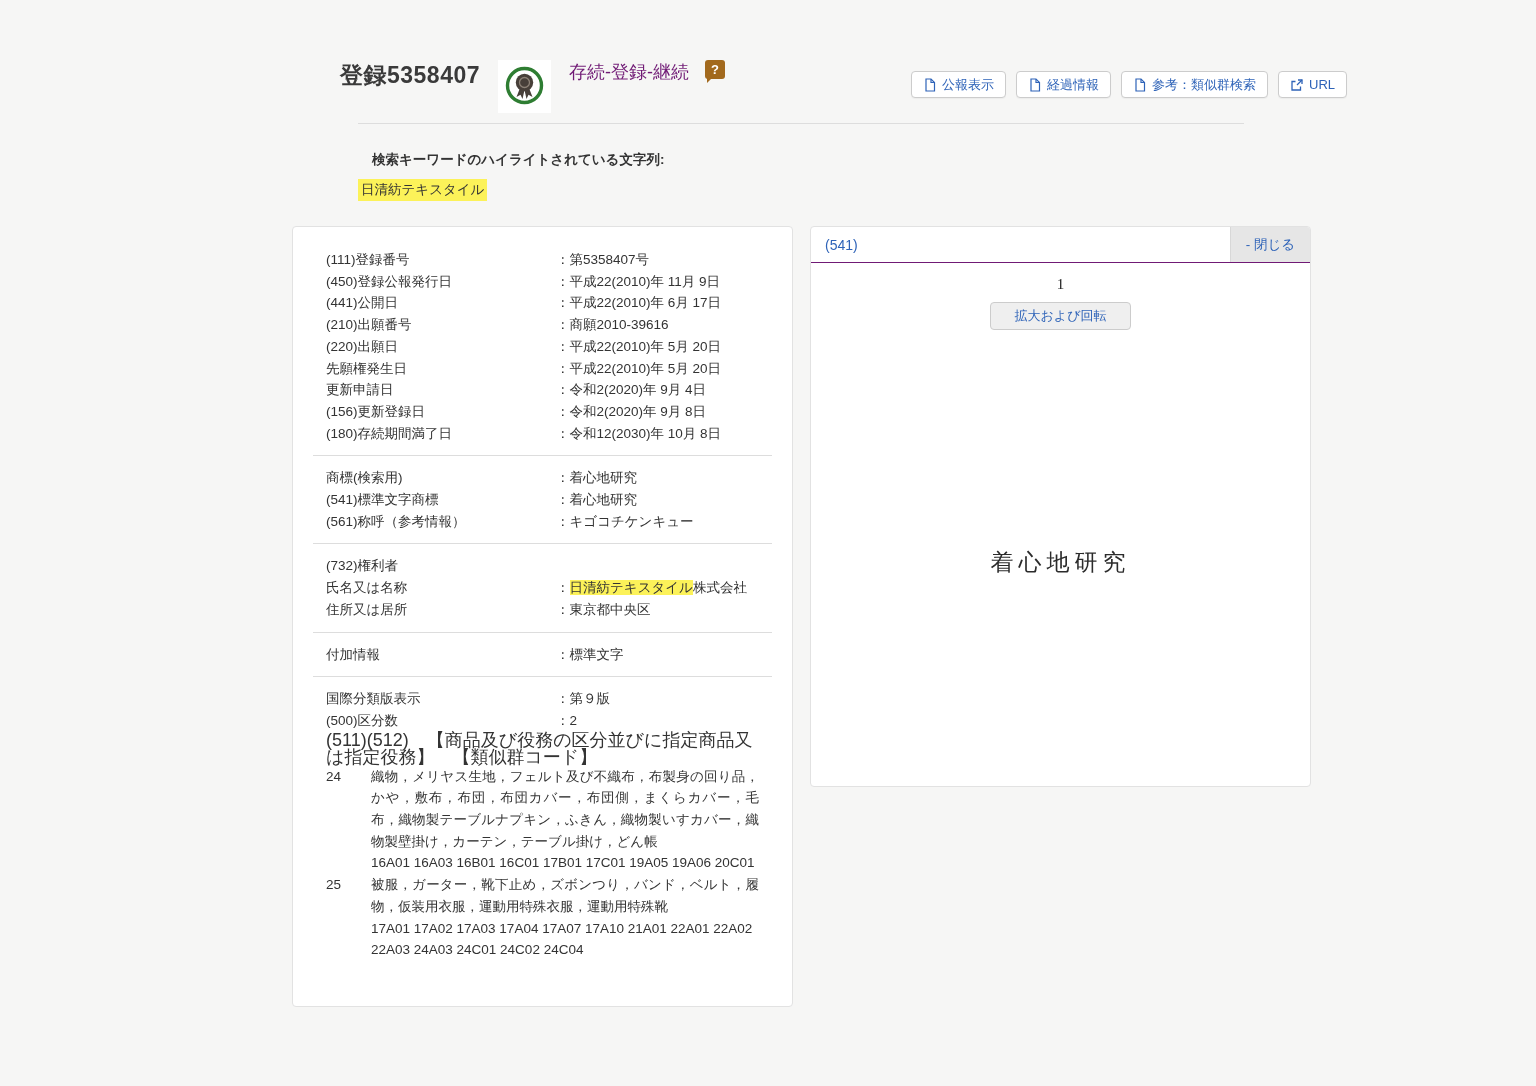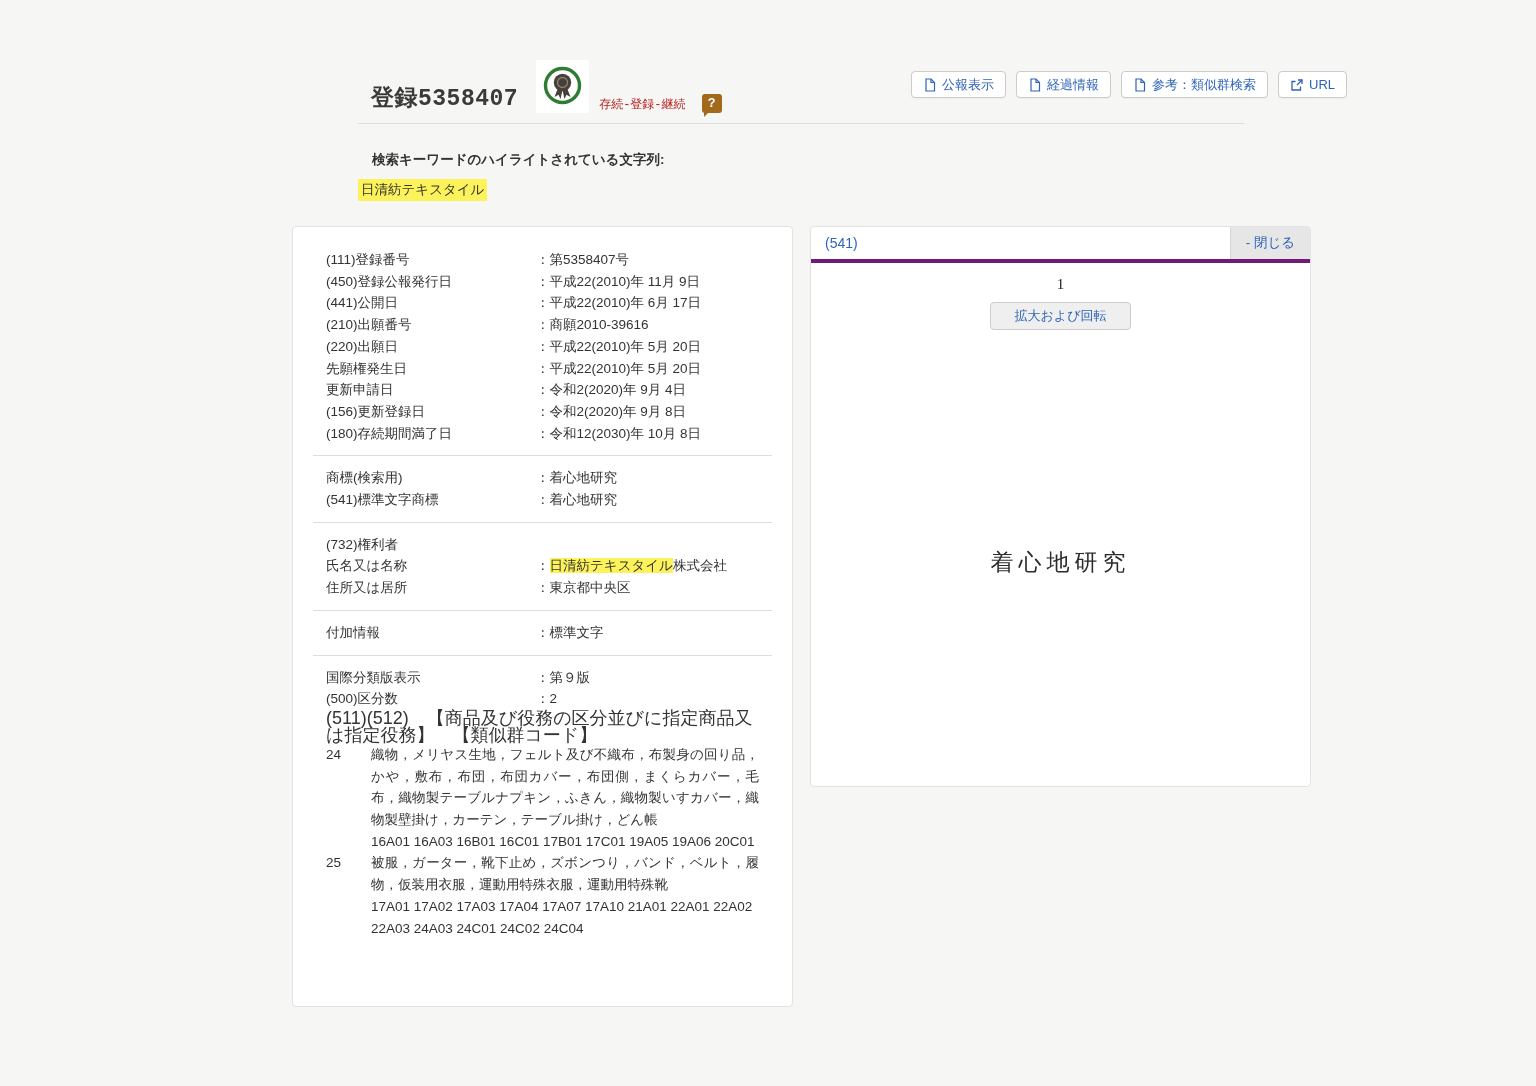--- a/index.html
+++ b/index.html
@@ -7,26 +7,26 @@
   body {
     background:#f6f6f5;
     font-family:"Liberation Sans","DejaVu Sans",sans-serif;
     color:#333;
     position:relative;
     overflow:hidden;
   }
 
   
   .header-row {
-    position:absolute; left:371px; top:60px; height:53px;
-    display:flex; align-items:flex-end;font-family:Liberation Mono, monospace;
+    position:absolute; left:340px; top:60px; height:53px;
+    display:flex; align-items:flex-start;
   }
   .reg-title { font-size:23px; font-weight:bold; color:#3a3a3a; letter-spacing:0.5px; }
   .medal-box { width:53px; height:53px; background:#fff; margin-left:18px; display:flex; align-items:center; justify-content:center; }
-  .status-text { font-size:12px; color:#b91c1c; margin-left:10px; }
+  .status-text { font-size:18px; color:#701a75; margin-left:18px; }
   .help-badge {
     margin-left:16px; width:20px; height:19px; background:#a2691d; color:#fff;
     border:none; border-radius:3px; font-size:13px; font-weight:bold; line-height:19px;
     text-align:center; position:relative; cursor:pointer; font-family:inherit;
   }
   .help-badge::after {
     content:""; position:absolute; left:2px; bottom:-4px;
     border-left:5px solid #a2691d; border-bottom:5px solid transparent;
   }
 
@@ -47,35 +47,35 @@
               background:#fcf259; padding:2px 3px; }
 
   
   .panel {
     position:absolute; background:#fff; border:1px solid #e2e2e2; border-radius:4px;
   }
   .left-panel  { left:292px; top:226px; width:501px; min-height:781px; padding:22px 0 26px 0; }
   .right-panel { left:810px; top:226px; width:501px; height:561px; }
 
   
-  .info-row { display:flex; padding:0 33px; font-size:13.5px; line-height:21.7px; }
+  .info-row { display:flex; padding:0 33px; font-size:13.5px; line-height:21.7px;gap:20px; }
   .info-label { width:210px; flex-shrink:0; }
   .info-value { flex:1; }
   .hl { background:#fcf259; color:inherit; }
   .divider { border:none; border-top:1px solid #ddd; margin:11px 20px; }
 
   .heading-row { padding:0 33px; font-size:18px; line-height:17px; }
   .class-row { display:flex; padding:0 33px; font-size:13.5px; line-height:21.7px; }
   .class-num { width:45px; flex-shrink:0; }
   .class-body { flex:1; }
   .class-goods { text-align:justify; }
 
   
   .img-panel-header {
-    height:36px; display:flex; align-items:stretch; border-bottom:4px solid #701a75;
+    height:36px; display:flex; align-items:stretch; border-bottom:1px solid #701a75;
   }
   .img-panel-tag { flex:1; display:flex; align-items:center; padding-left:14px;
                    font-size:14px; color:#2e63b8; }
   .close-btn {
     width:80px; background:#e6e6e6; border:none; border-left:1px solid #d8d8d8;
     font-size:13.5px; color:#2e63b8; cursor:pointer; font-family:inherit;
     border-radius:0 3px 0 0;
   }
   .img-page-num { text-align:center; margin-top:13px; font-size:15px;
                   font-family:"Liberation Serif","DejaVu Serif",serif; color:#222; }
@@ -196,20 +196,24 @@
   <hr class="divider">
 
   <div class="info-row">
     <div class="info-label">商標(検索用)</div>
     <div class="info-value">：着心地研究</div>
   </div>
   <div class="info-row">
     <div class="info-label">(541)標準文字商標</div>
     <div class="info-value">：着心地研究</div>
   </div>
+  <div class="info-row">
+    <div class="info-label">(561)称呼（参考情報）</div>
+    <div class="info-value">：キゴコチケンキュー</div>
+  </div>
 
   <hr class="divider">
 
   <div class="info-row">
     <div class="info-label">(732)権利者</div>
   </div>
   <div class="info-row">
     <div class="info-label">氏名又は名称</div>
     <div class="info-value"><span>：</span><mark class="hl">日清紡テキスタイル</mark><span>株式会社</span></div>
   </div>

